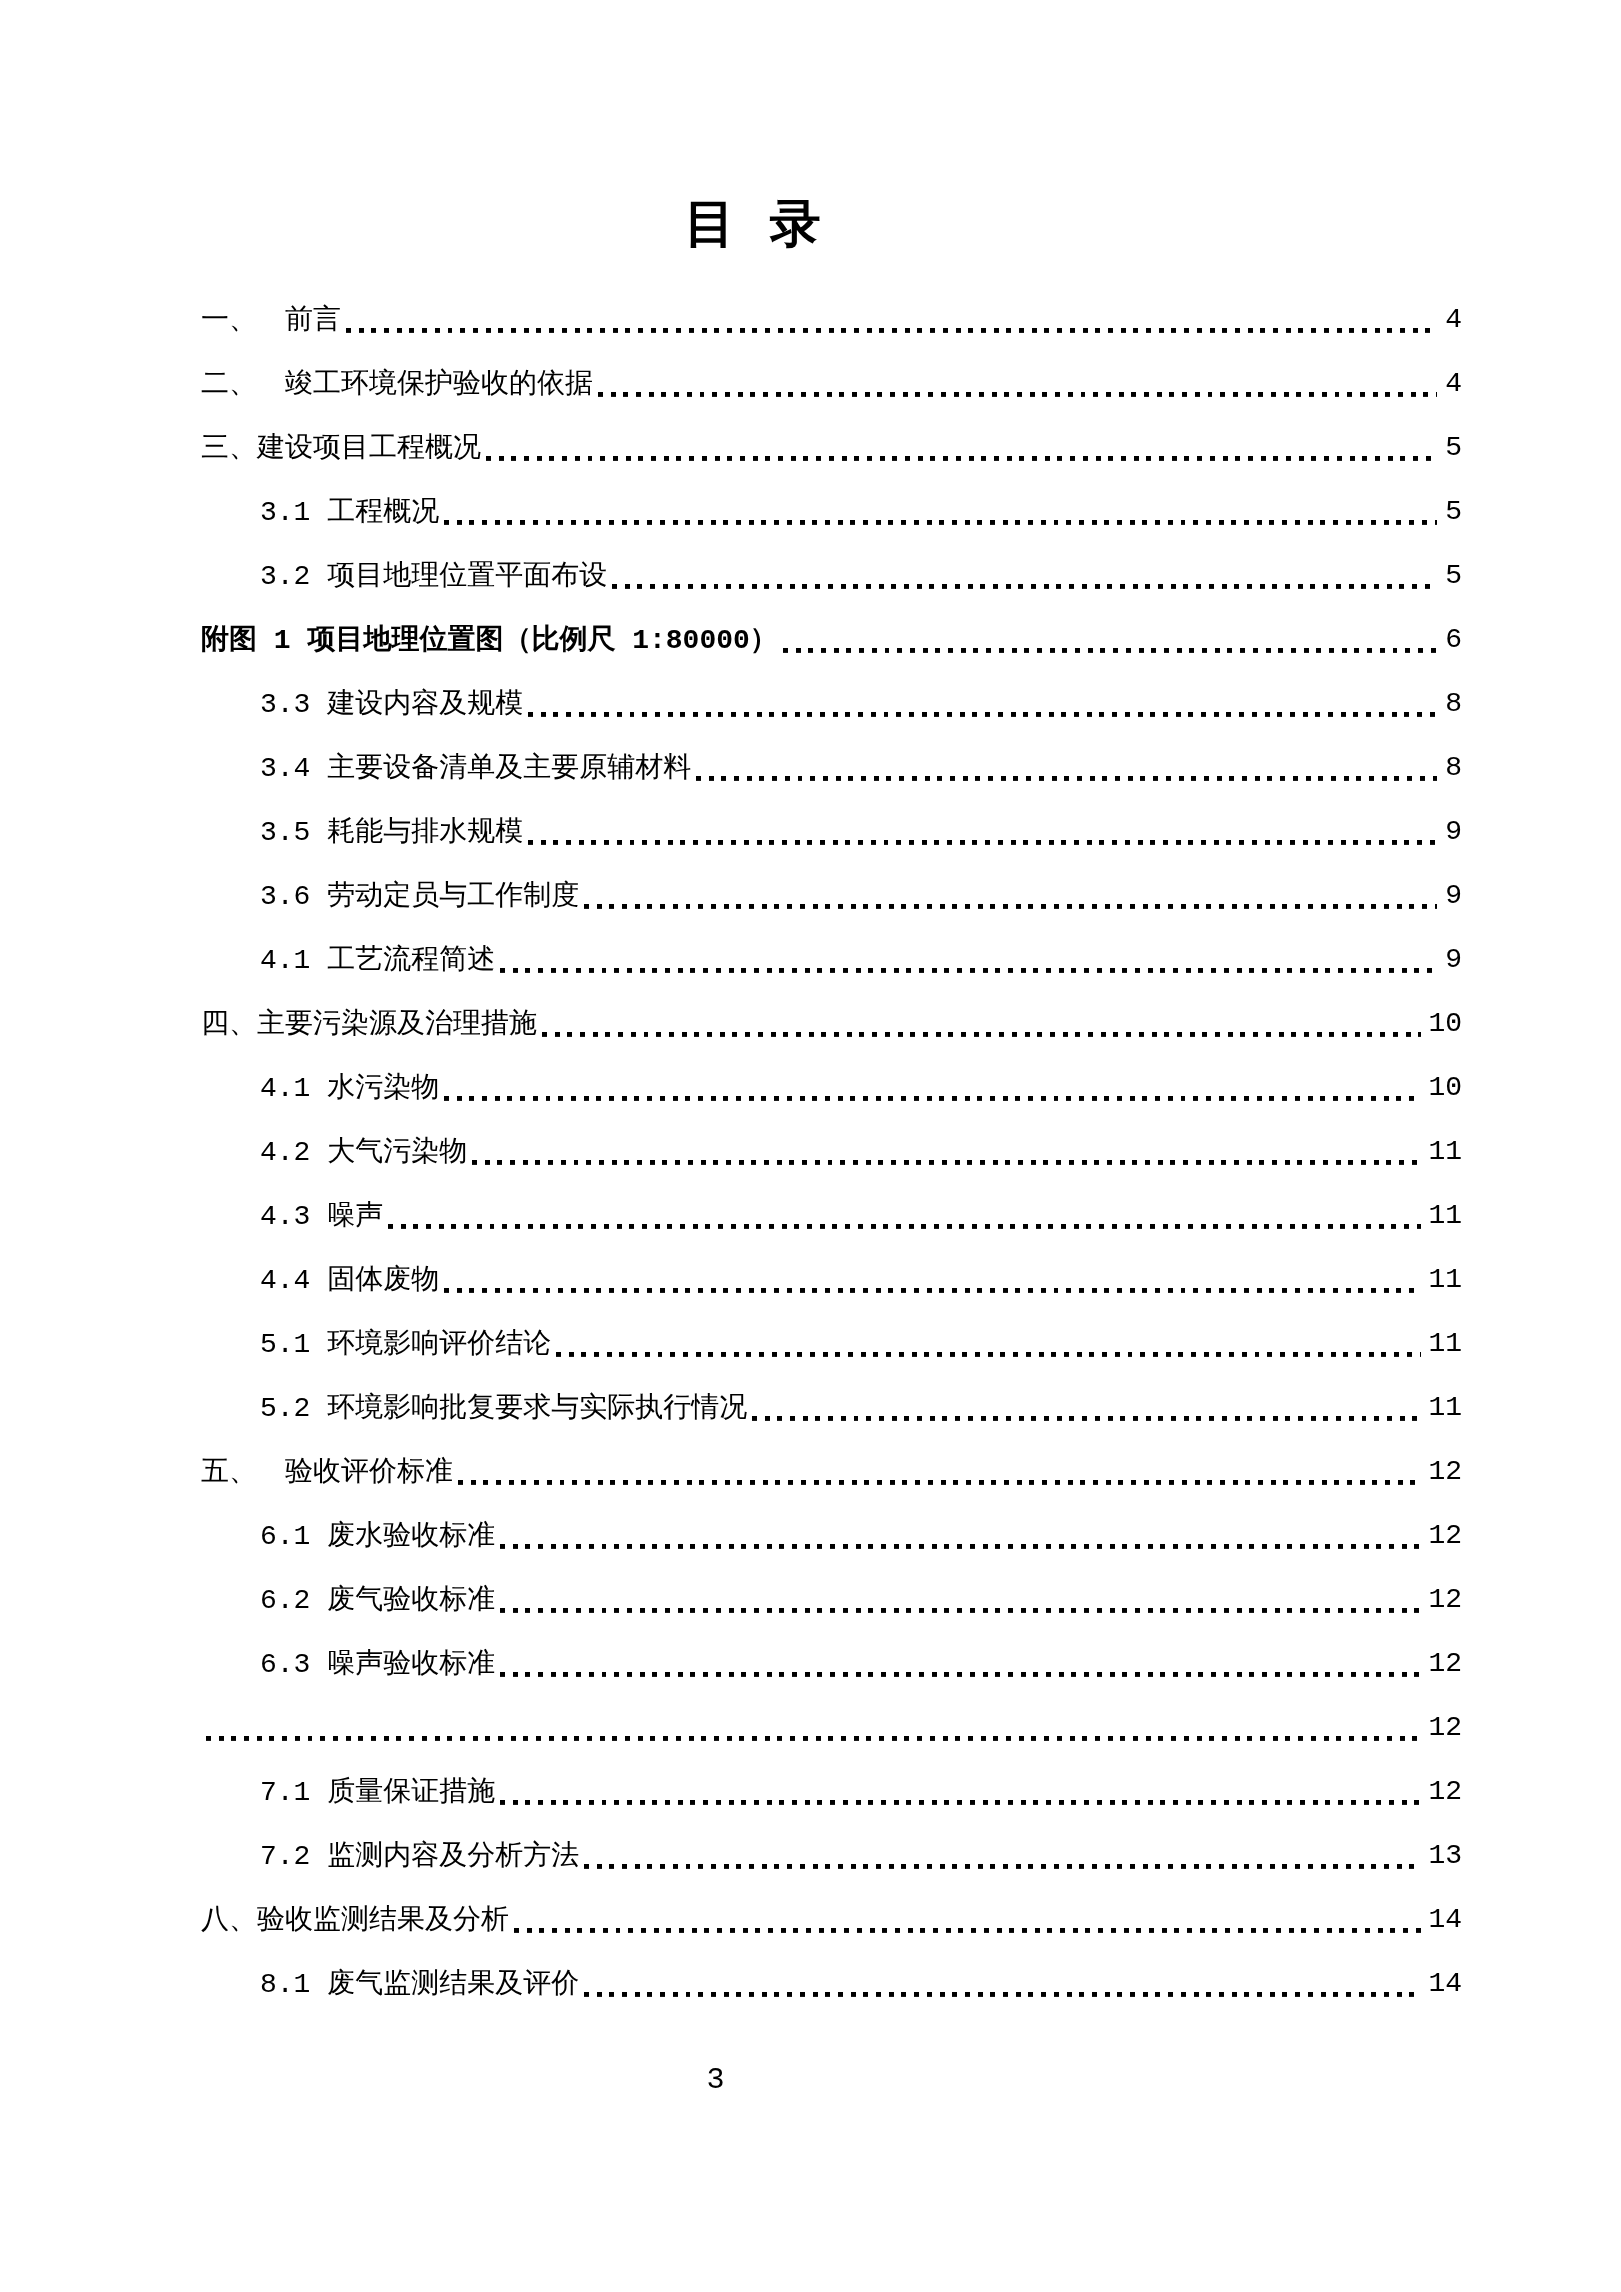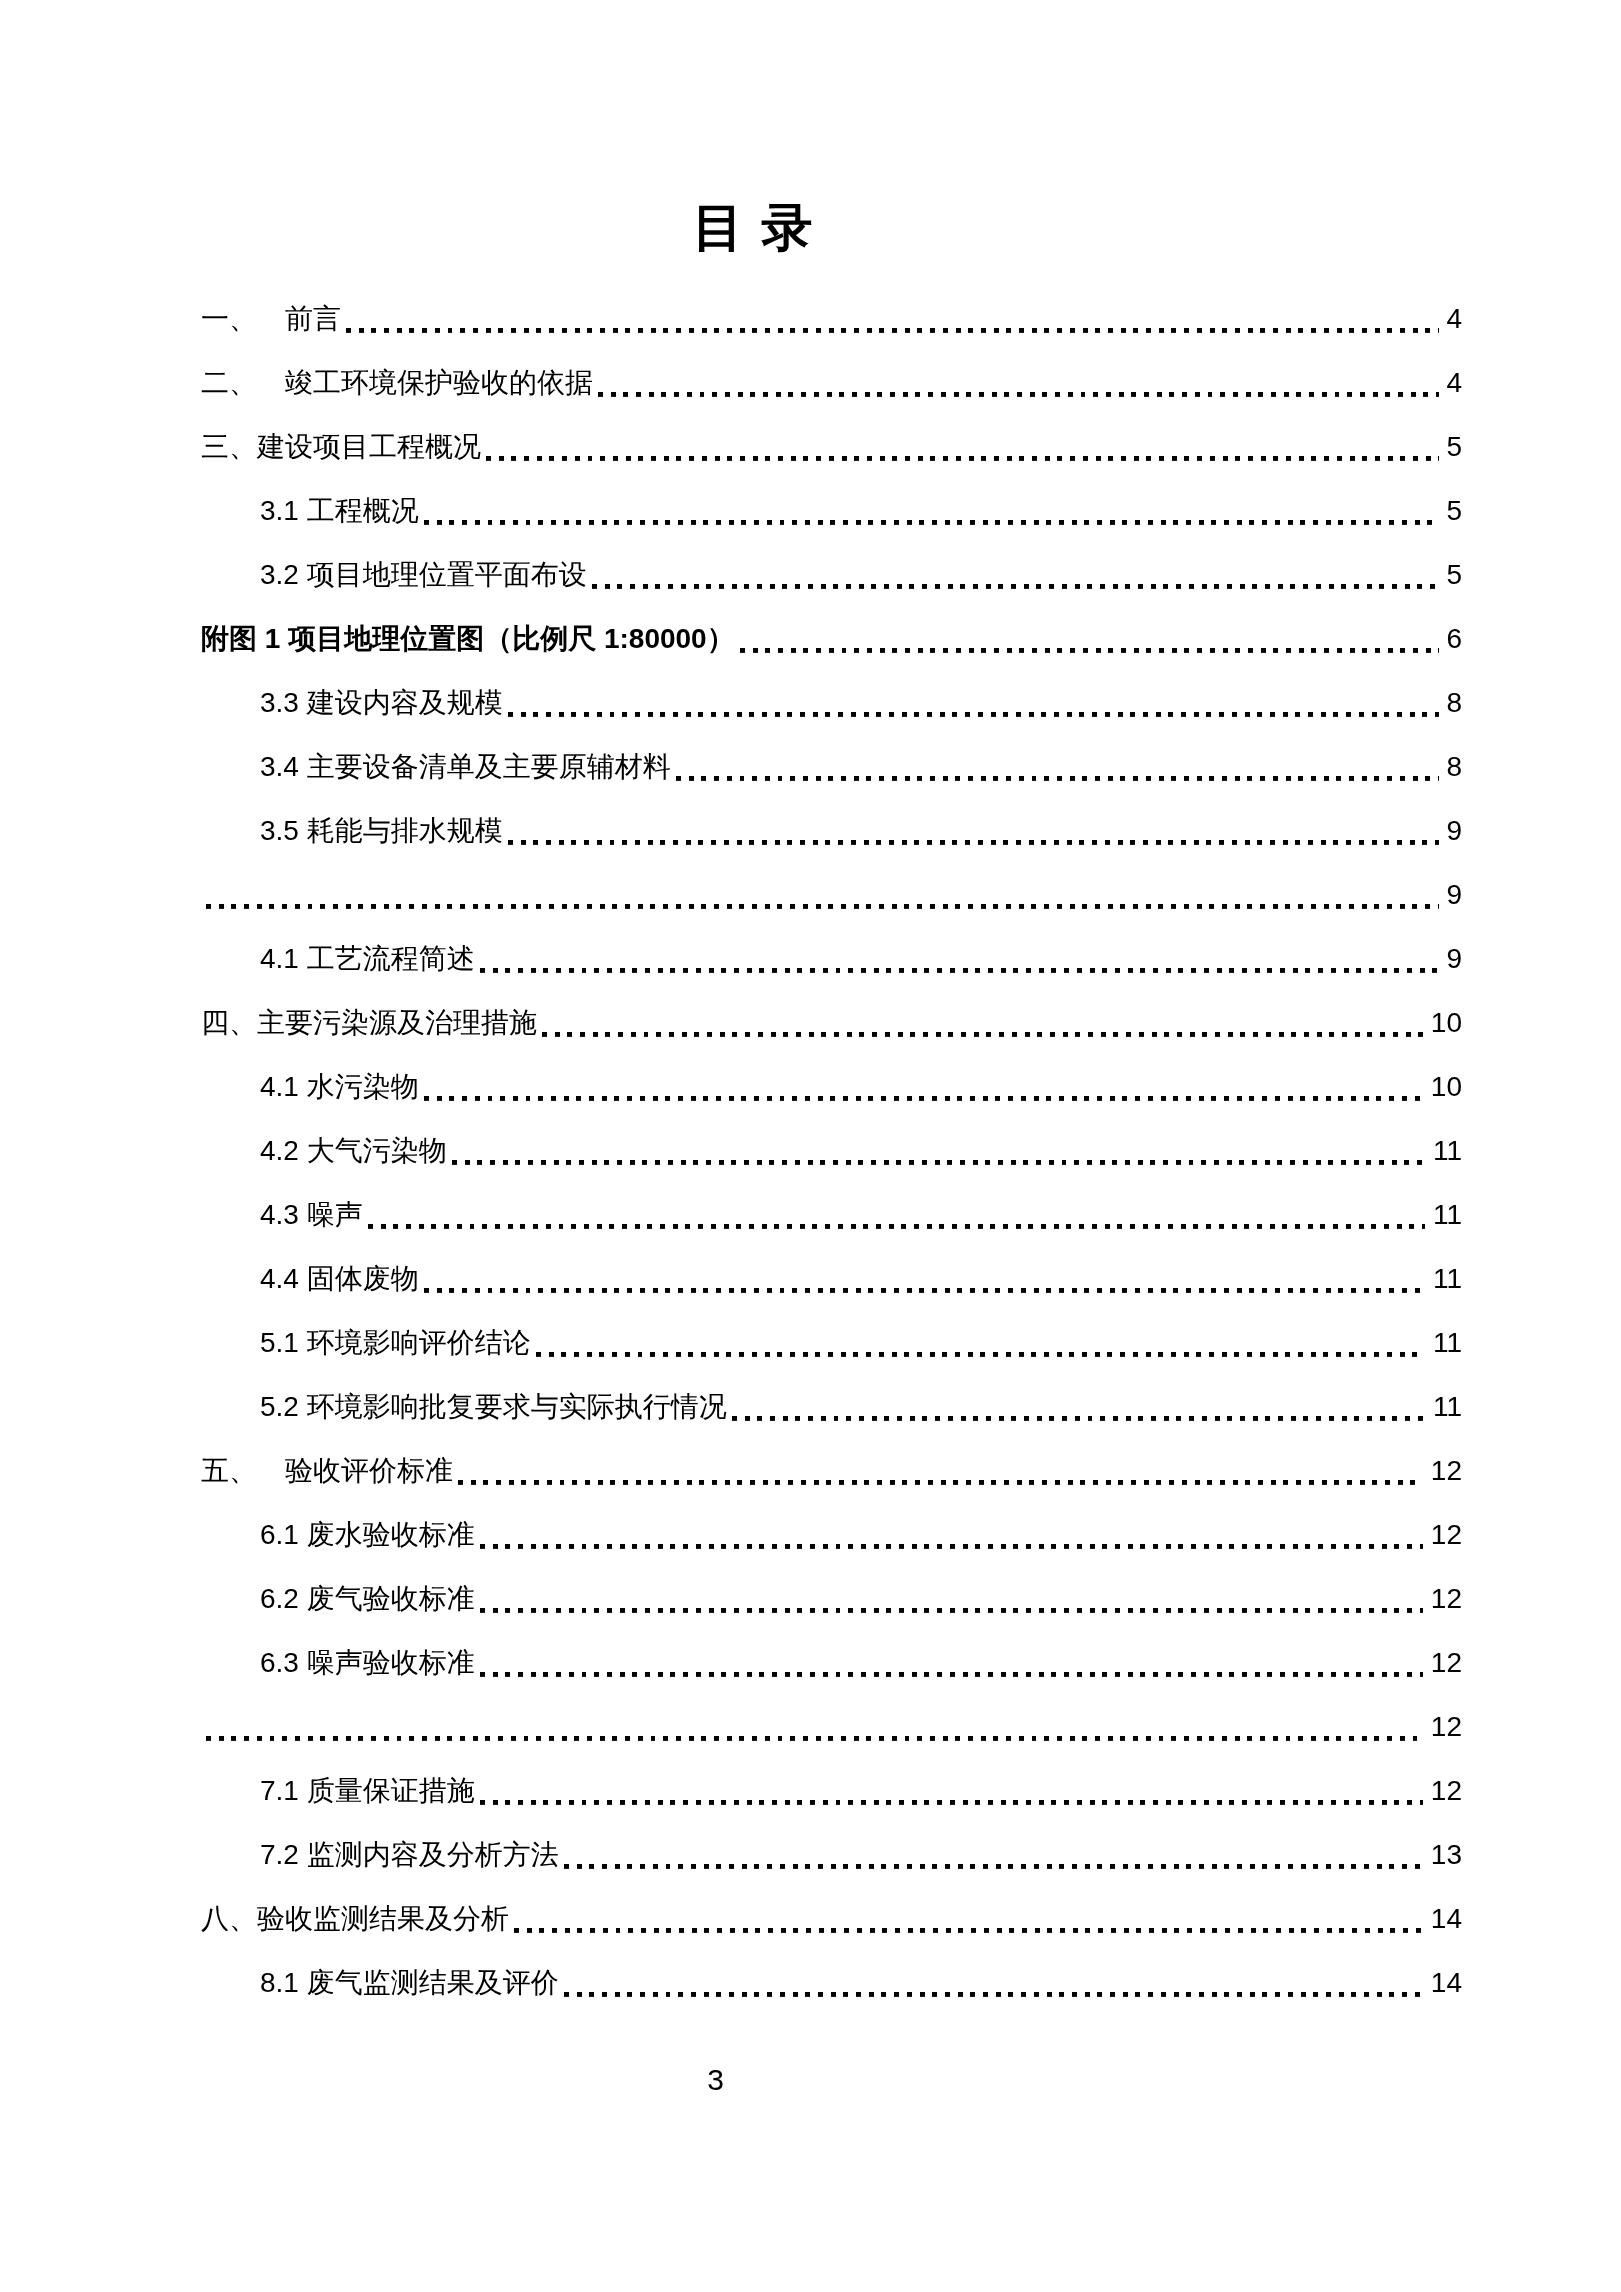--- a/index.html
+++ b/index.html
@@ -6,21 +6,21 @@
     margin: 0;
     padding: 0;
     background: #ffffff;
   }
   .page {
     position: relative;
     width: 1621px;
     height: 2293px;
     background: #ffffff;
     color: #000000;
-    font-family: Liberation Sans, sans-serif;
+    font-family: Liberation Mono, monospace;
     overflow: hidden;
   }
   .content {
     position: absolute;
     left: 201px;
     right: 159px;
     top: 0;
   }
   .doc-title {
     margin: 196px 0 0 0;
@@ -122,20 +122,21 @@
     <span class="txt">3.4 主要设备清单及主要原辅材料</span>
     <span class="dots"></span>
     <span class="num">8</span>
   </div>
         <div class="row level-2">
     <span class="txt">3.5 耗能与排水规模</span>
     <span class="dots"></span>
     <span class="num">9</span>
   </div>
         <div class="row level-2">
+    <span class="txt">3.6 劳动定员与工作制度</span>
     <span class="dots"></span>
     <span class="num">9</span>
   </div>
         <div class="row level-2">
     <span class="txt">4.1 工艺流程简述</span>
     <span class="dots"></span>
     <span class="num">9</span>
   </div>
         <div class="row level-1">
     <span class="txt">四、主要污染源及治理措施</span>

